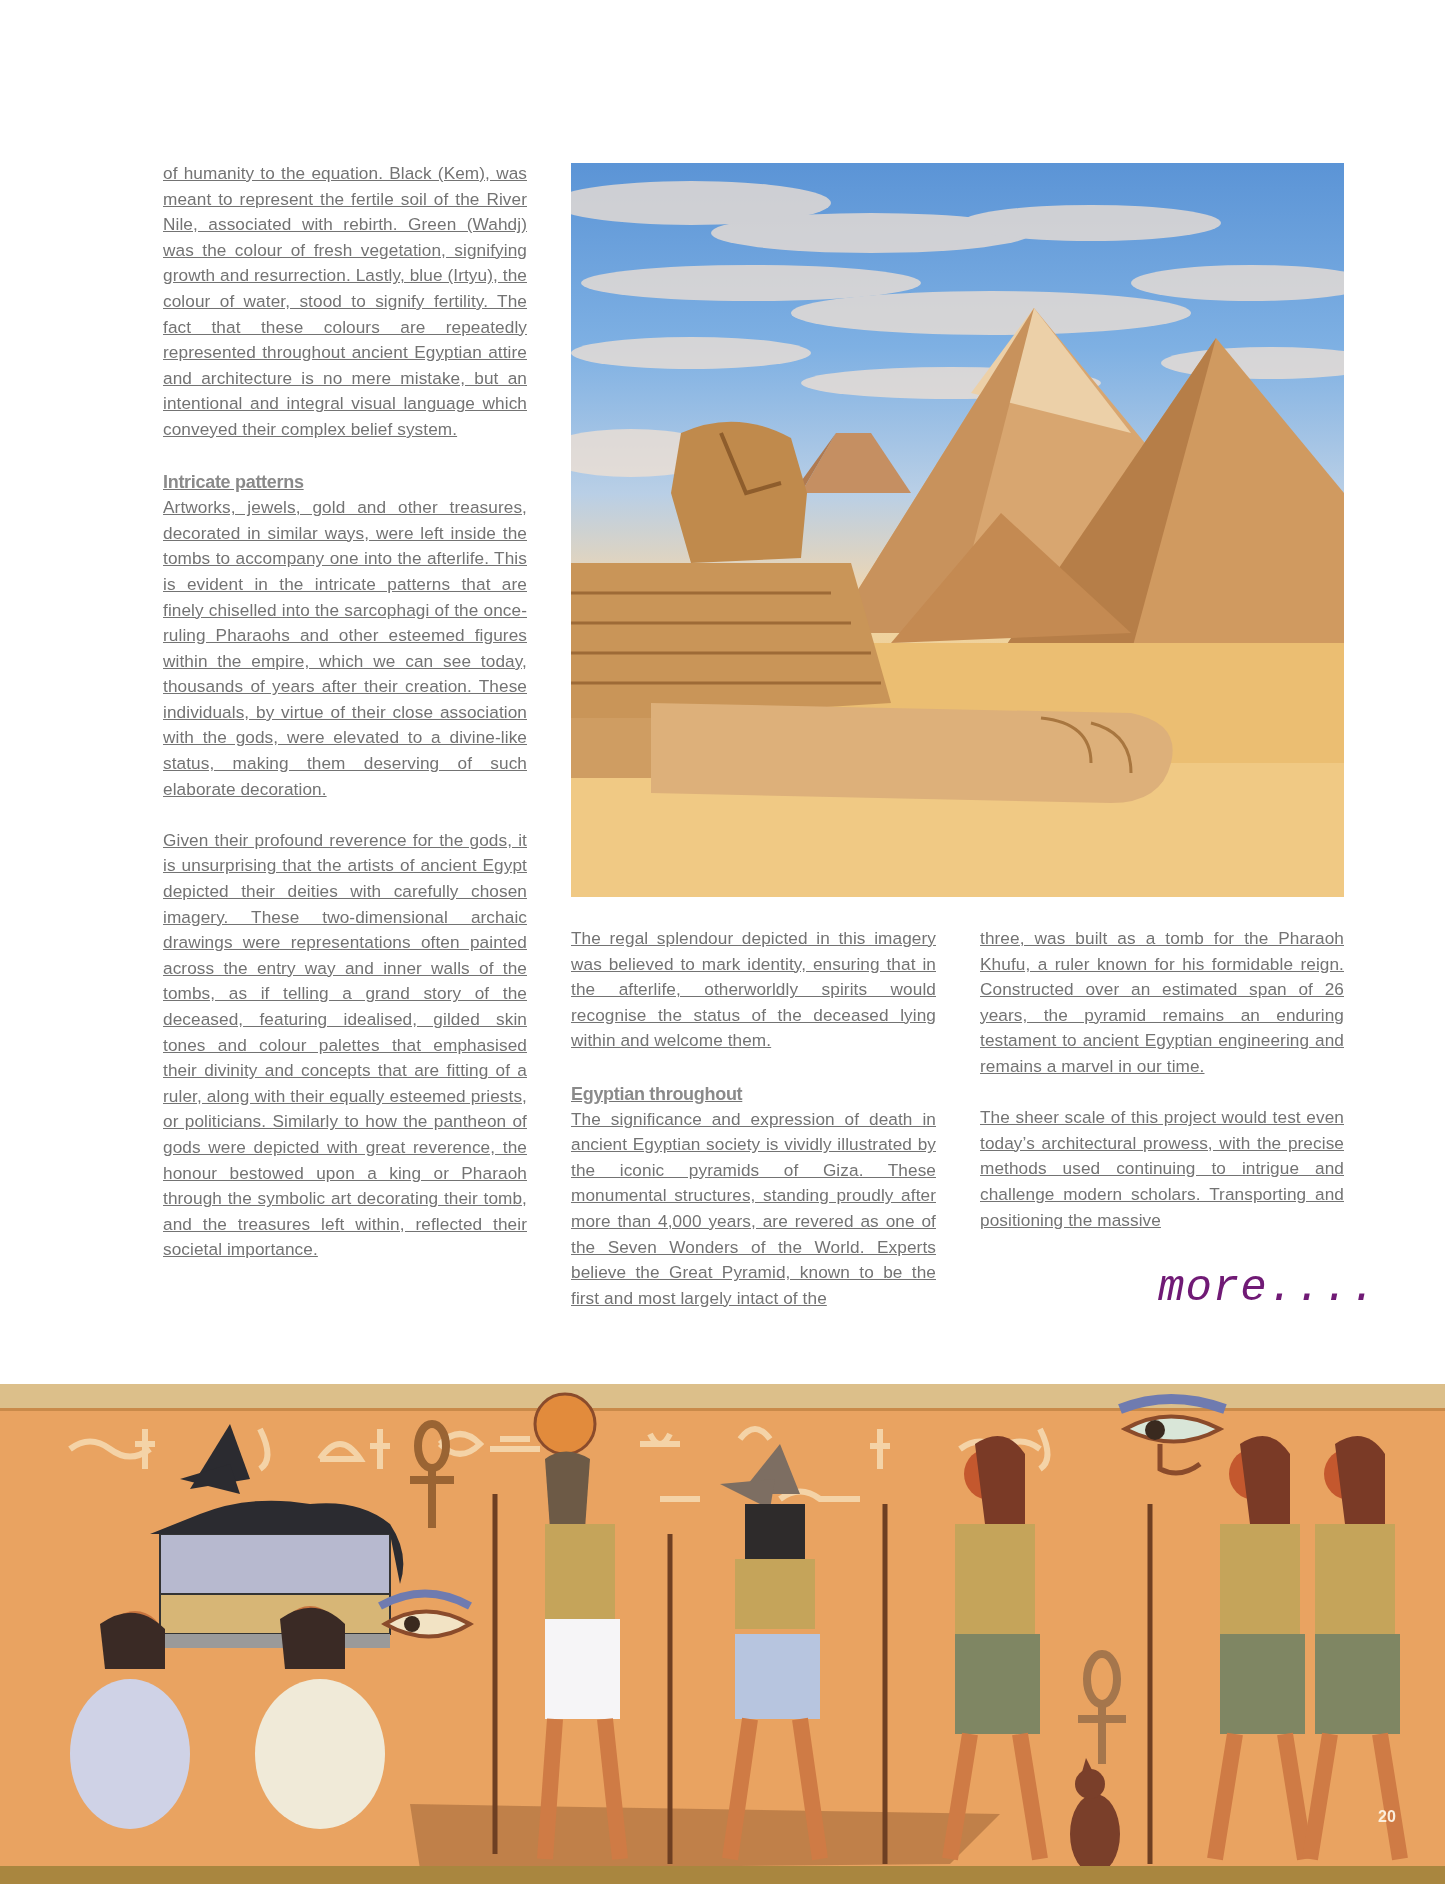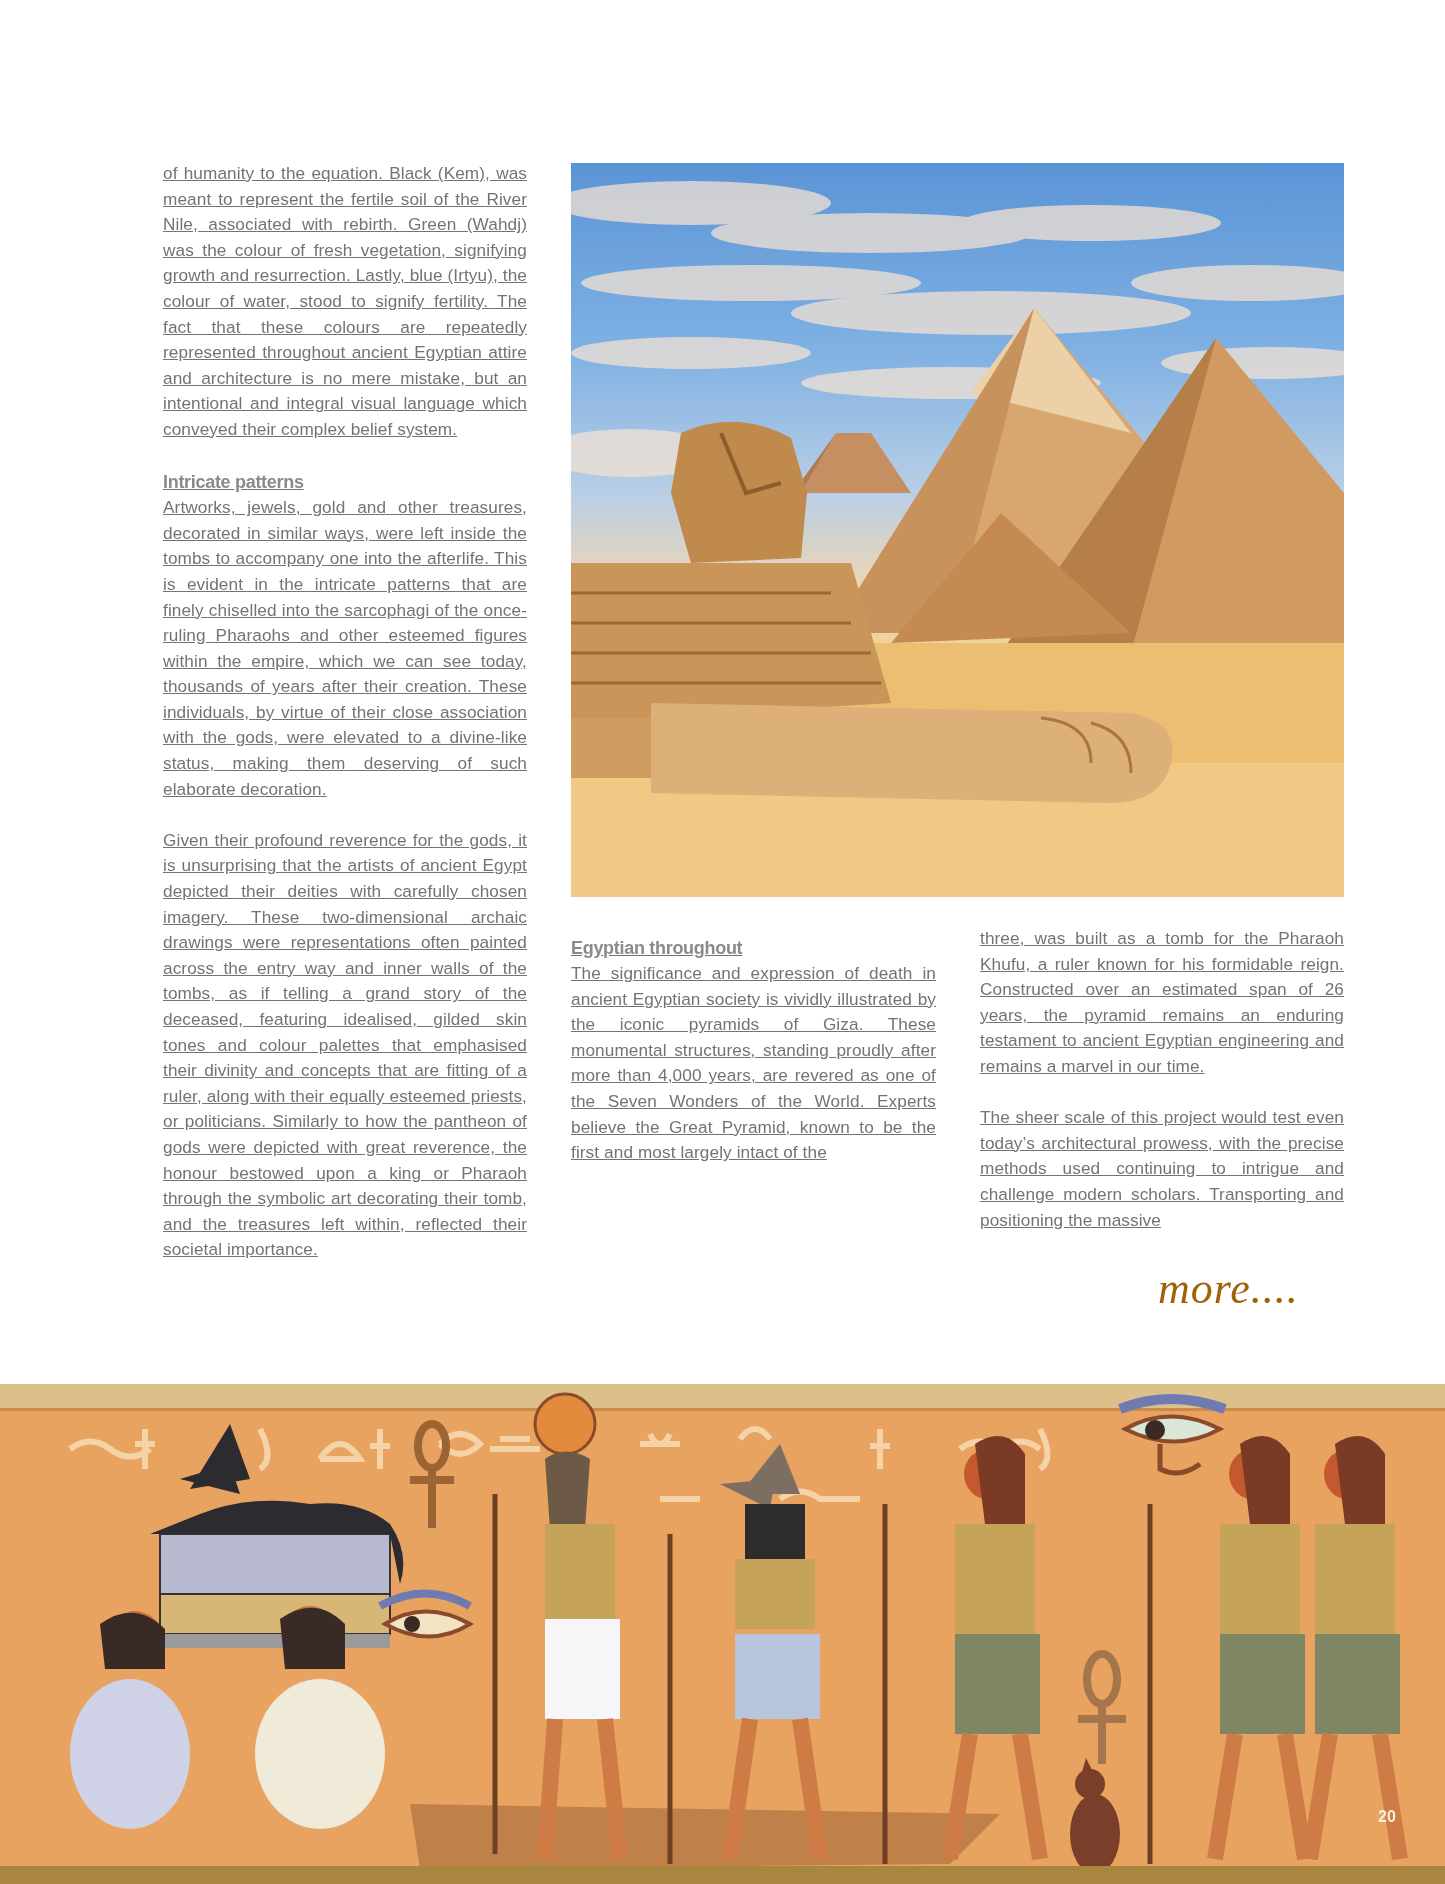--- a/index.html
+++ b/index.html
@@ -36,24 +36,24 @@
     #hero {
       position: absolute; left: 571px; top: 163px; width: 773px; height: 734px;
       overflow: hidden;
       background: linear-gradient(180deg, #5b94d6 0%, #7eb0e3 25%, #b9cfe6 45%, #eed6b2 58%, #f0cf8d 70%, #e8b864 100%);
     }
     #hero svg { position: absolute; left: 0; top: 0; width: 100%; height: 100%; }
 
     
     #more-link {
       position: absolute; left: 1158px; top: 1263px;
-      font-family: Liberation Serif, serif;
+      font-family: Liberation Mono, monospace;
       font-style: italic;
       font-size: 44px;
-      color: #a16207;
+      color: #701a75;
       letter-spacing: 1px;
       text-decoration: none;
       cursor: pointer;
     }
 
     
     #banner {
       position: absolute; left: 0; top: 1384px; width: 1445px; height: 500px; overflow: hidden;
       background: #e9a361;
     }
@@ -113,20 +113,21 @@
     <path d="M110,270 Q165,245 220,275 L236,330 L230,395 L120,400 L100,330 Z" fill="#c08a4c"></path>
     <path d="M150,270 L175,330 L210,320" stroke="#8e5d2c" stroke-width="4" fill="none"></path>
 
     <path d="M80,540 L560,550 Q610,560 600,600 Q590,640 540,640 L80,630 Z" fill="#ddb07a"></path>
     <path d="M470,555 Q520,560 520,600 M520,560 Q560,570 560,610" stroke="#a8763f" stroke-width="3" fill="none"></path>
     <rect x="0" y="555" width="80" height="60" fill="#cf9d62"></rect>
   </svg>
 </div>
 
 <div id="col-mid" class="col">
+  <p>The regal splendour depicted in this imagery was believed to mark identity, ensuring that in the afterlife, otherworldly spirits would recognise the status of the deceased lying within and welcome them.</p>
   <h2>Egyptian throughout</h2>
   <p class="tight">The significance and expression of death in ancient Egyptian society is vividly illustrated by the iconic pyramids of Giza. These monumental structures, standing proudly after more than 4,000 years, are revered as one of the Seven Wonders of the World. Experts believe the Great Pyramid, known to be the first and most largely intact of the</p>
 </div>
 
 <div id="col-right" class="col">
   <p>three, was built as a tomb for the Pharaoh Khufu, a ruler known for his formidable reign. Constructed over an estimated span of 26 years, the pyramid remains an enduring testament to ancient Egyptian engineering and remains a marvel in our time.</p>
   <p class="tight">The sheer scale of this project would test even today’s architectural prowess, with the precise methods used continuing to intrigue and challenge modern scholars. Transporting and positioning the massive</p>
 </div>
 
 <a id="more-link">more....</a>

